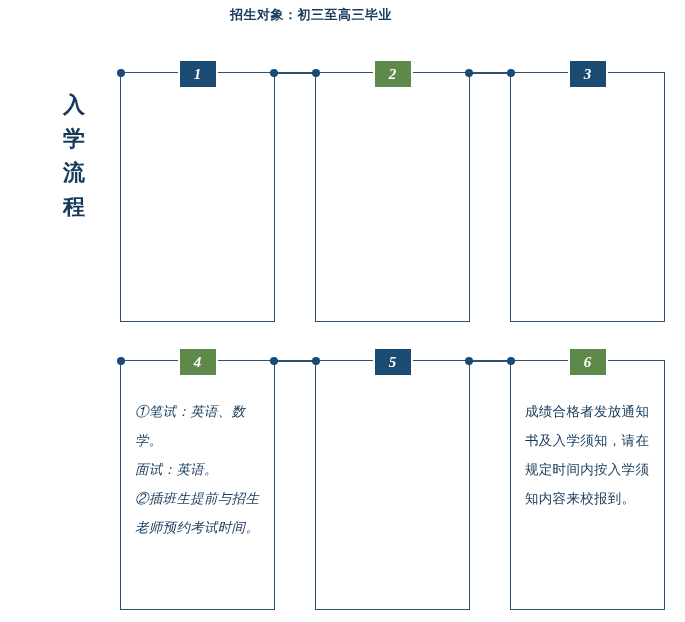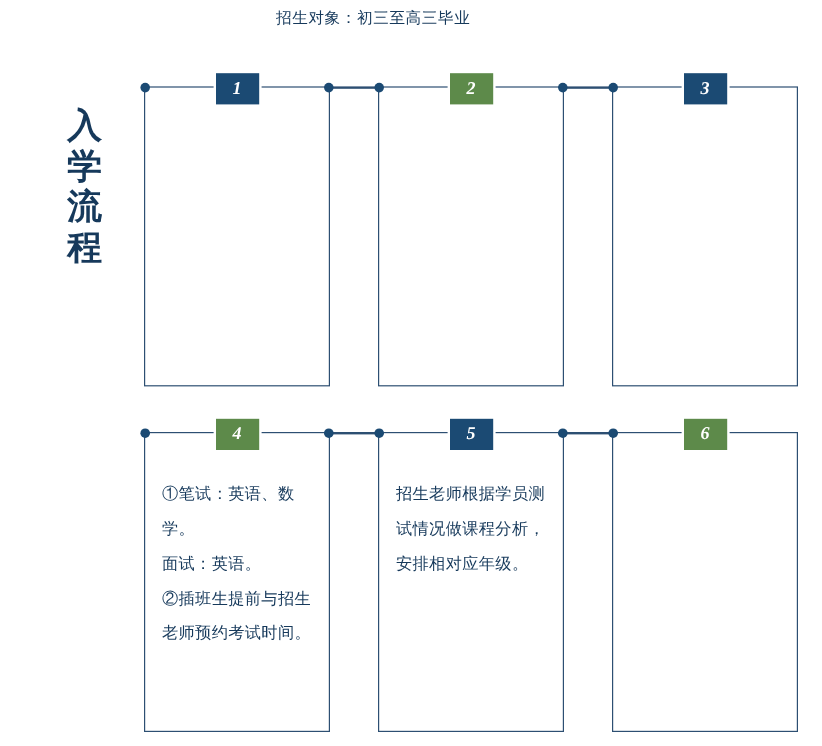--- a/index.html
+++ b/index.html
@@ -16,36 +16,36 @@
     overflow: hidden;
   }
 
   #header-title {
     position: absolute;
     top: 6px;
     left: 0;
     width: 622px;
     text-align: center;
     font-size: 13px;
-    font-weight: normal;
+    font-weight: bold;
     color: #16395b;
     letter-spacing: 0.5px;
   }
 
   #left-title {
     position: absolute;
-    left: 56px;
+    left: 46px;
     top: 88px;
     width: 40px;
-    font-size: 29px;
+    font-size: 22px;
     font-weight: bold;
     color: #16395b;
     line-height: 34px;
     letter-spacing: 1px;
-    text-align: left;
+    text-align: right;
   }
 
   .grid {
     position: absolute;
     left: 120px;
     top: 72px;
     width: 545px;
     height: 545px;
   }
 
@@ -152,32 +152,32 @@
     <span class="dot left"></span>
     <span class="badge-gap"></span>
     <span class="badge navy">3</span>
   </div>
 
   <div class="card" style="left:0px; top:288px;">
     <span class="dot left"></span>
     <span class="dot right"></span>
     <span class="badge-gap"></span>
     <span class="badge green">4</span>
-    <div class="body" style="white-space:pre-line;">①笔试：英语、数学。
+    <div class="body" style="white-space:pre-line;font-style:italic;">①笔试：英语、数学。
 面试：英语。
 ②插班生提前与招生老师预约考试时间。</div>
   </div>
 
   <div class="card" style="left:195px; top:288px;">
     <span class="dot left"></span>
     <span class="dot right"></span>
     <span class="badge-gap"></span>
     <span class="badge navy">5</span>
-    <div class="body">招生老师根据学员测试情况做课程分析，安排相对应年级。</div>
   </div>
 
   <div class="card" style="left:390px; top:288px;">
     <span class="dot left"></span>
     <span class="badge-gap"></span>
     <span class="badge green">6</span>
+    <div class="body">成绩合格者发放通知书及入学须知，请在规定时间内按入学须知内容来校报到。</div>
   </div>
 
 </div>
 
 </body></html>

